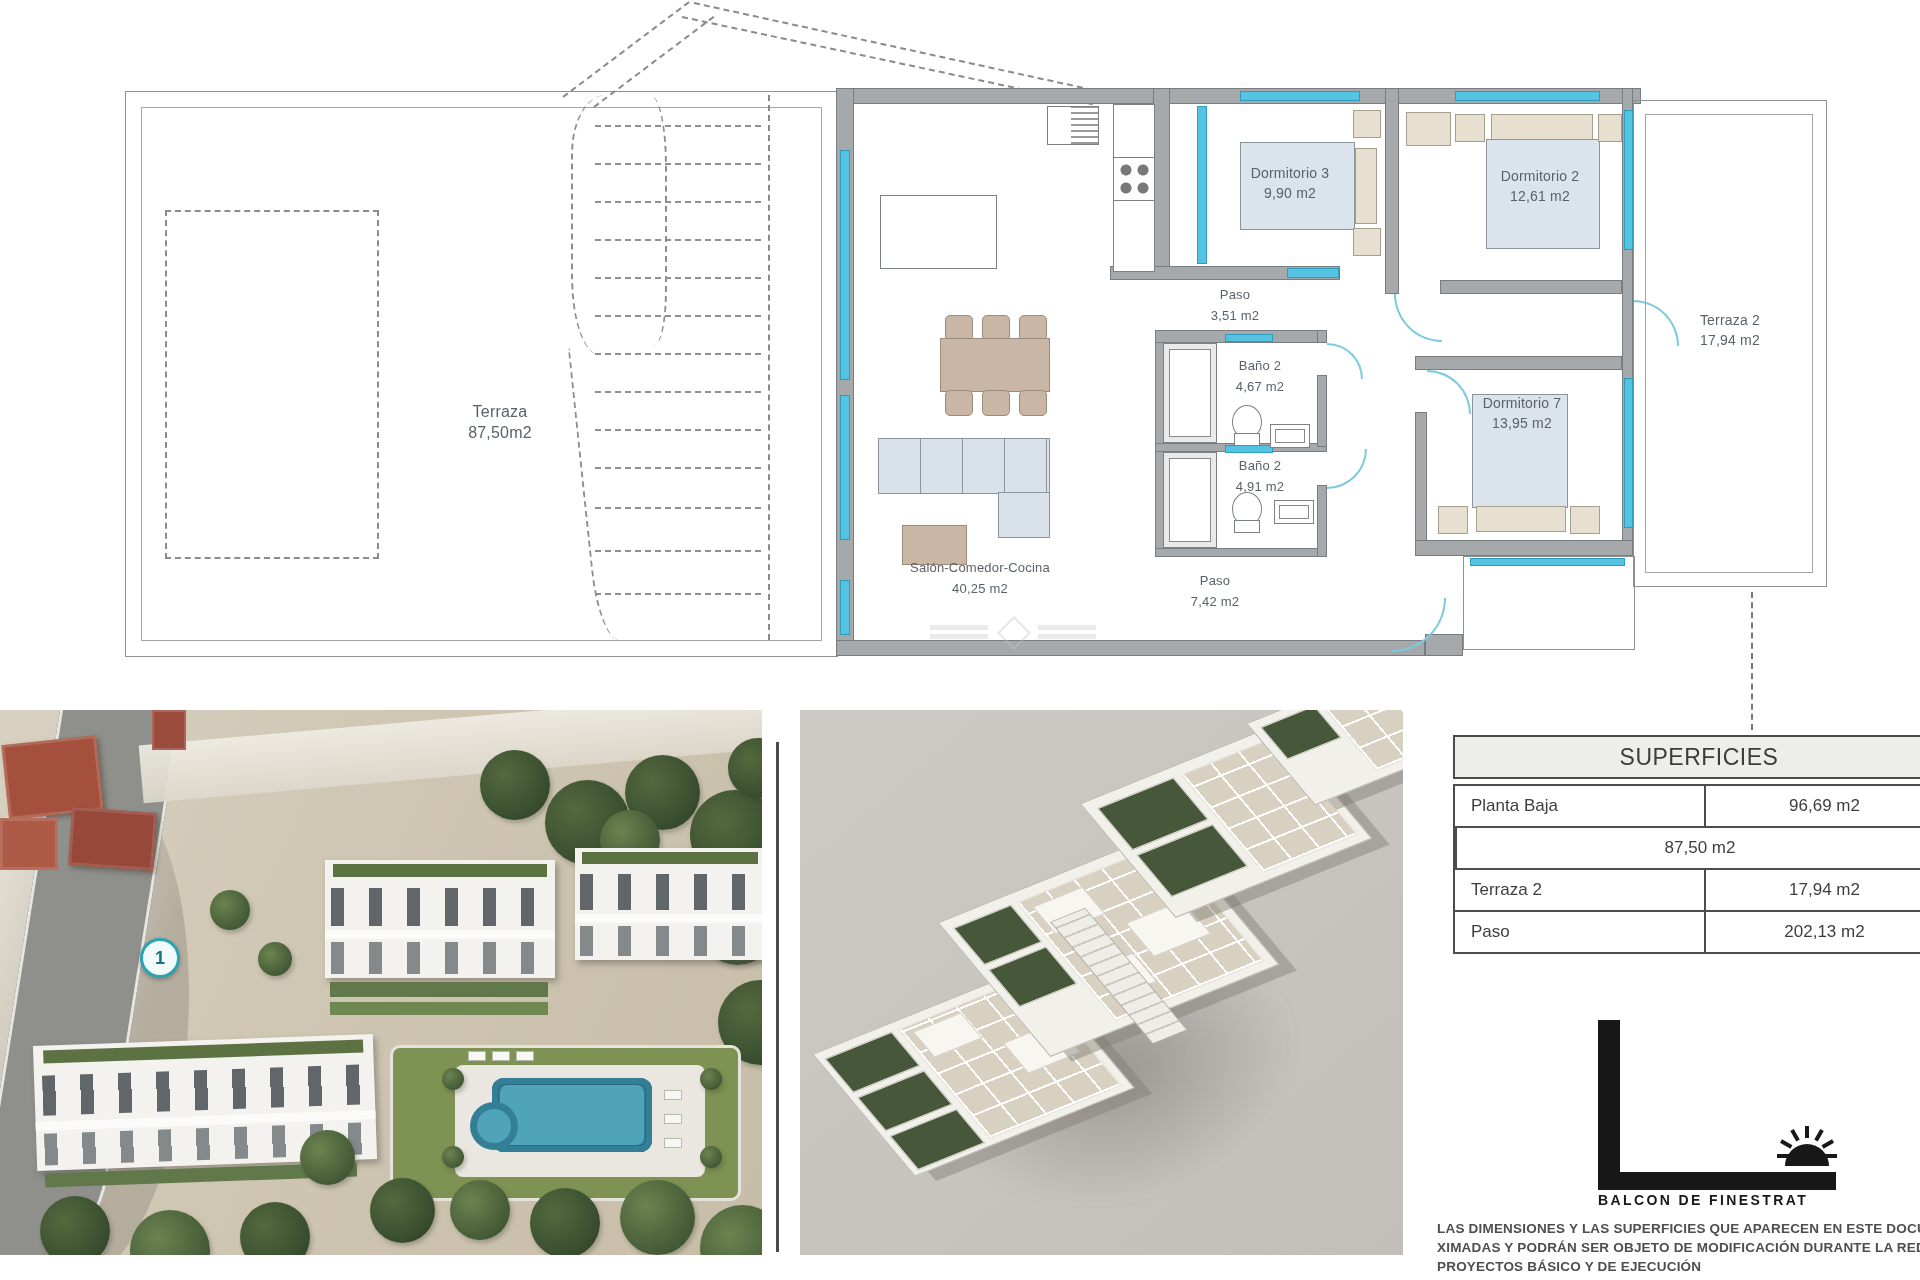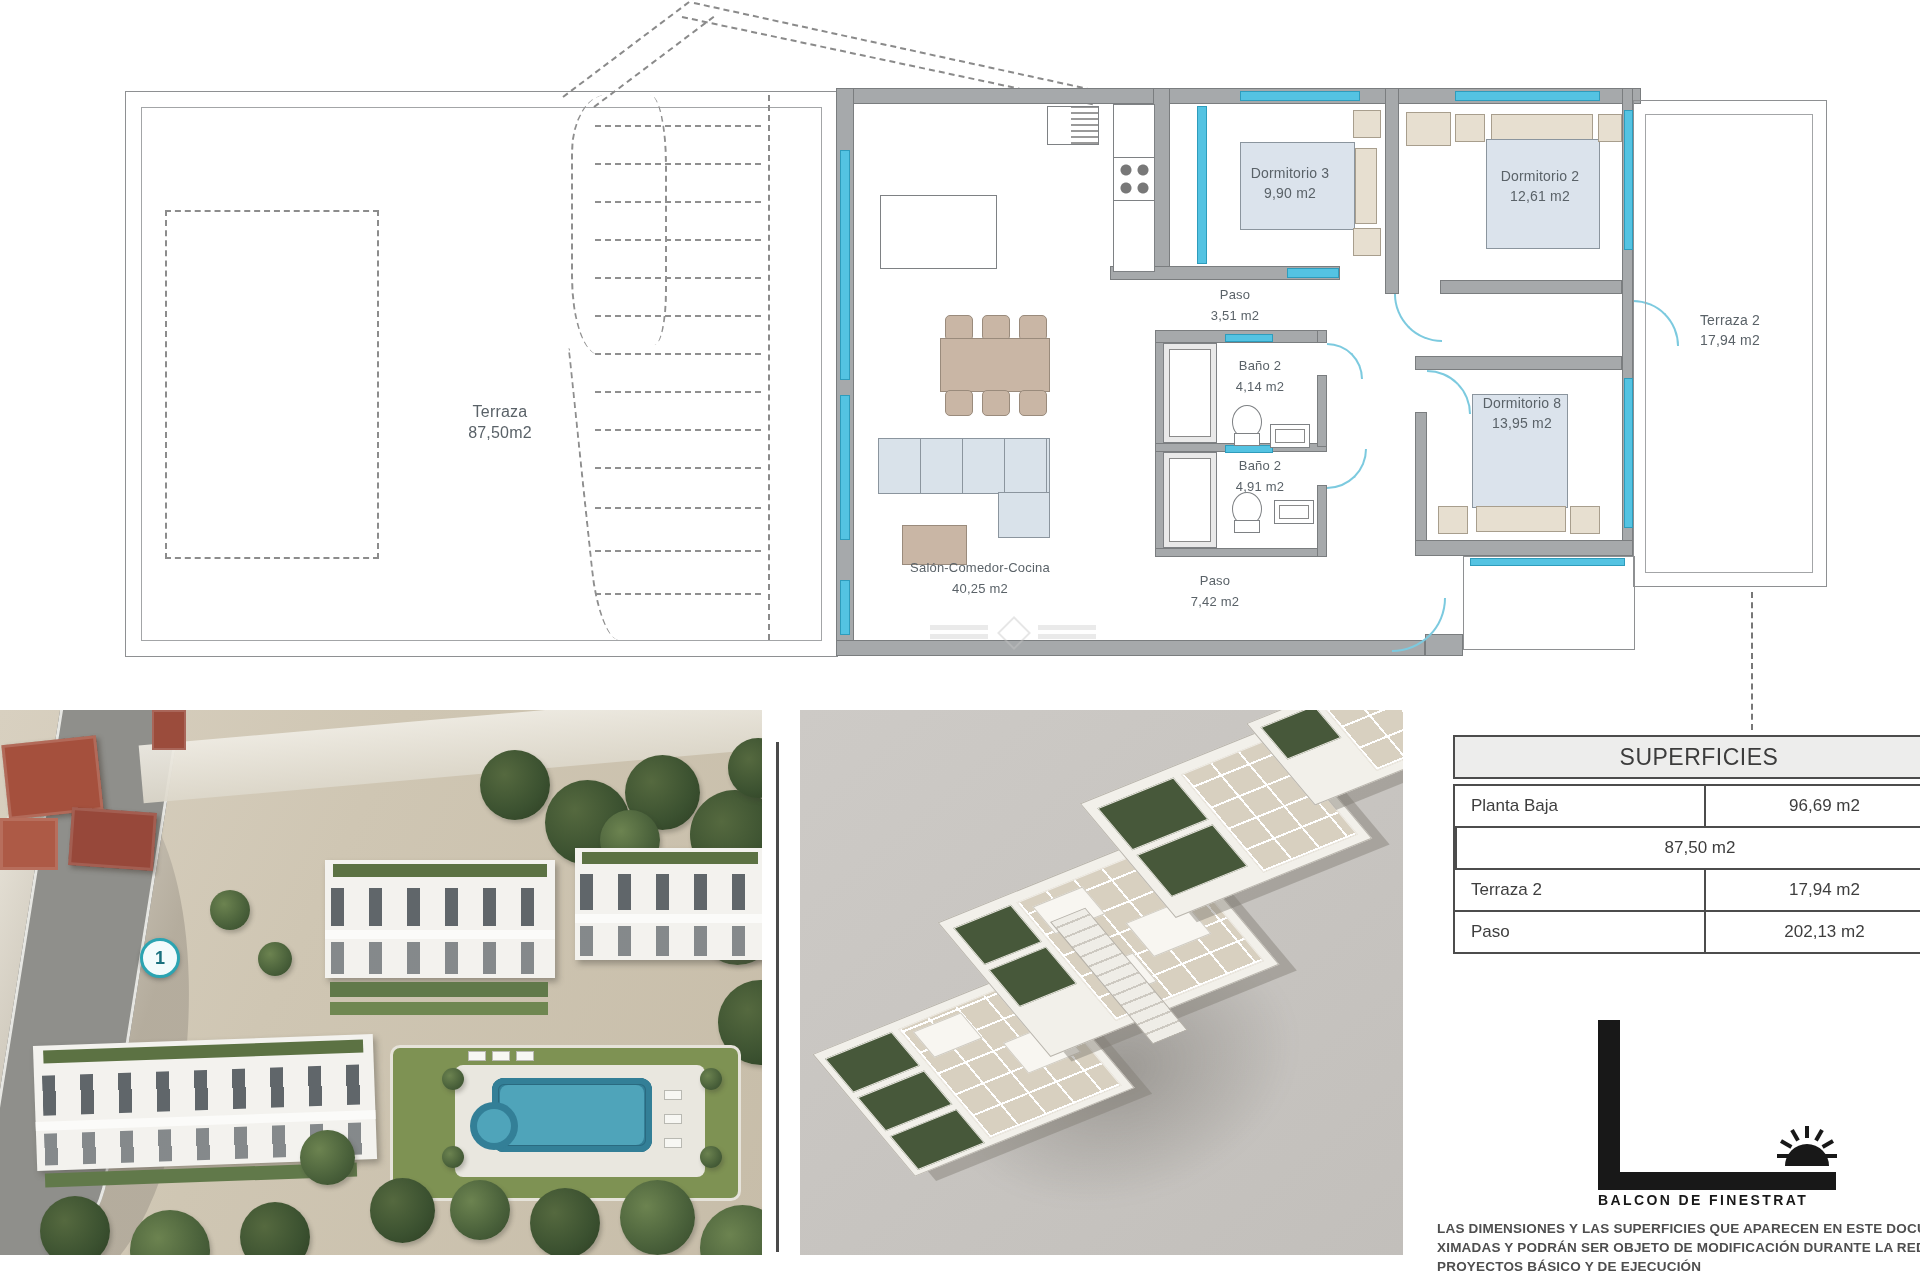--- a/index.html
+++ b/index.html
@@ -187,26 +187,26 @@
     </div>
     <div class="rlabel" style="left:1215px;top:163px;width:150px;font-size:14px;line-height:20px;">
       <div>Dormitorio 3</div>
         <div>9,90 m2</div>
     </div>
     <div class="rlabel" style="left:1465px;top:166px;width:150px;font-size:14px;line-height:20px;">
       <div>Dormitorio 2</div>
         <div>12,61 m2</div>
     </div>
     <div class="rlabel" style="left:1447px;top:393px;width:150px;font-size:14px;line-height:20px;">
-      <div>Dormitorio 8</div>
+      <div>Dormitorio 7</div>
         <div>13,95 m2</div>
     </div>
     <div class="rlabel" style="left:1205px;top:355px;width:110px;">
       <div>Baño 2</div>
-        <div>4,14 m2</div>
+        <div>4,67 m2</div>
     </div>
     <div class="rlabel" style="left:1205px;top:455px;width:110px;">
       <div>Baño 2</div>
         <div>4,91 m2</div>
     </div>
     <div class="rlabel" style="left:1165px;top:570px;width:100px;">
       <div>Paso</div>
         <div>7,42 m2</div>
     </div>
     <div class="rlabel" style="left:1650px;top:310px;width:160px;font-size:14px;line-height:20px;">

